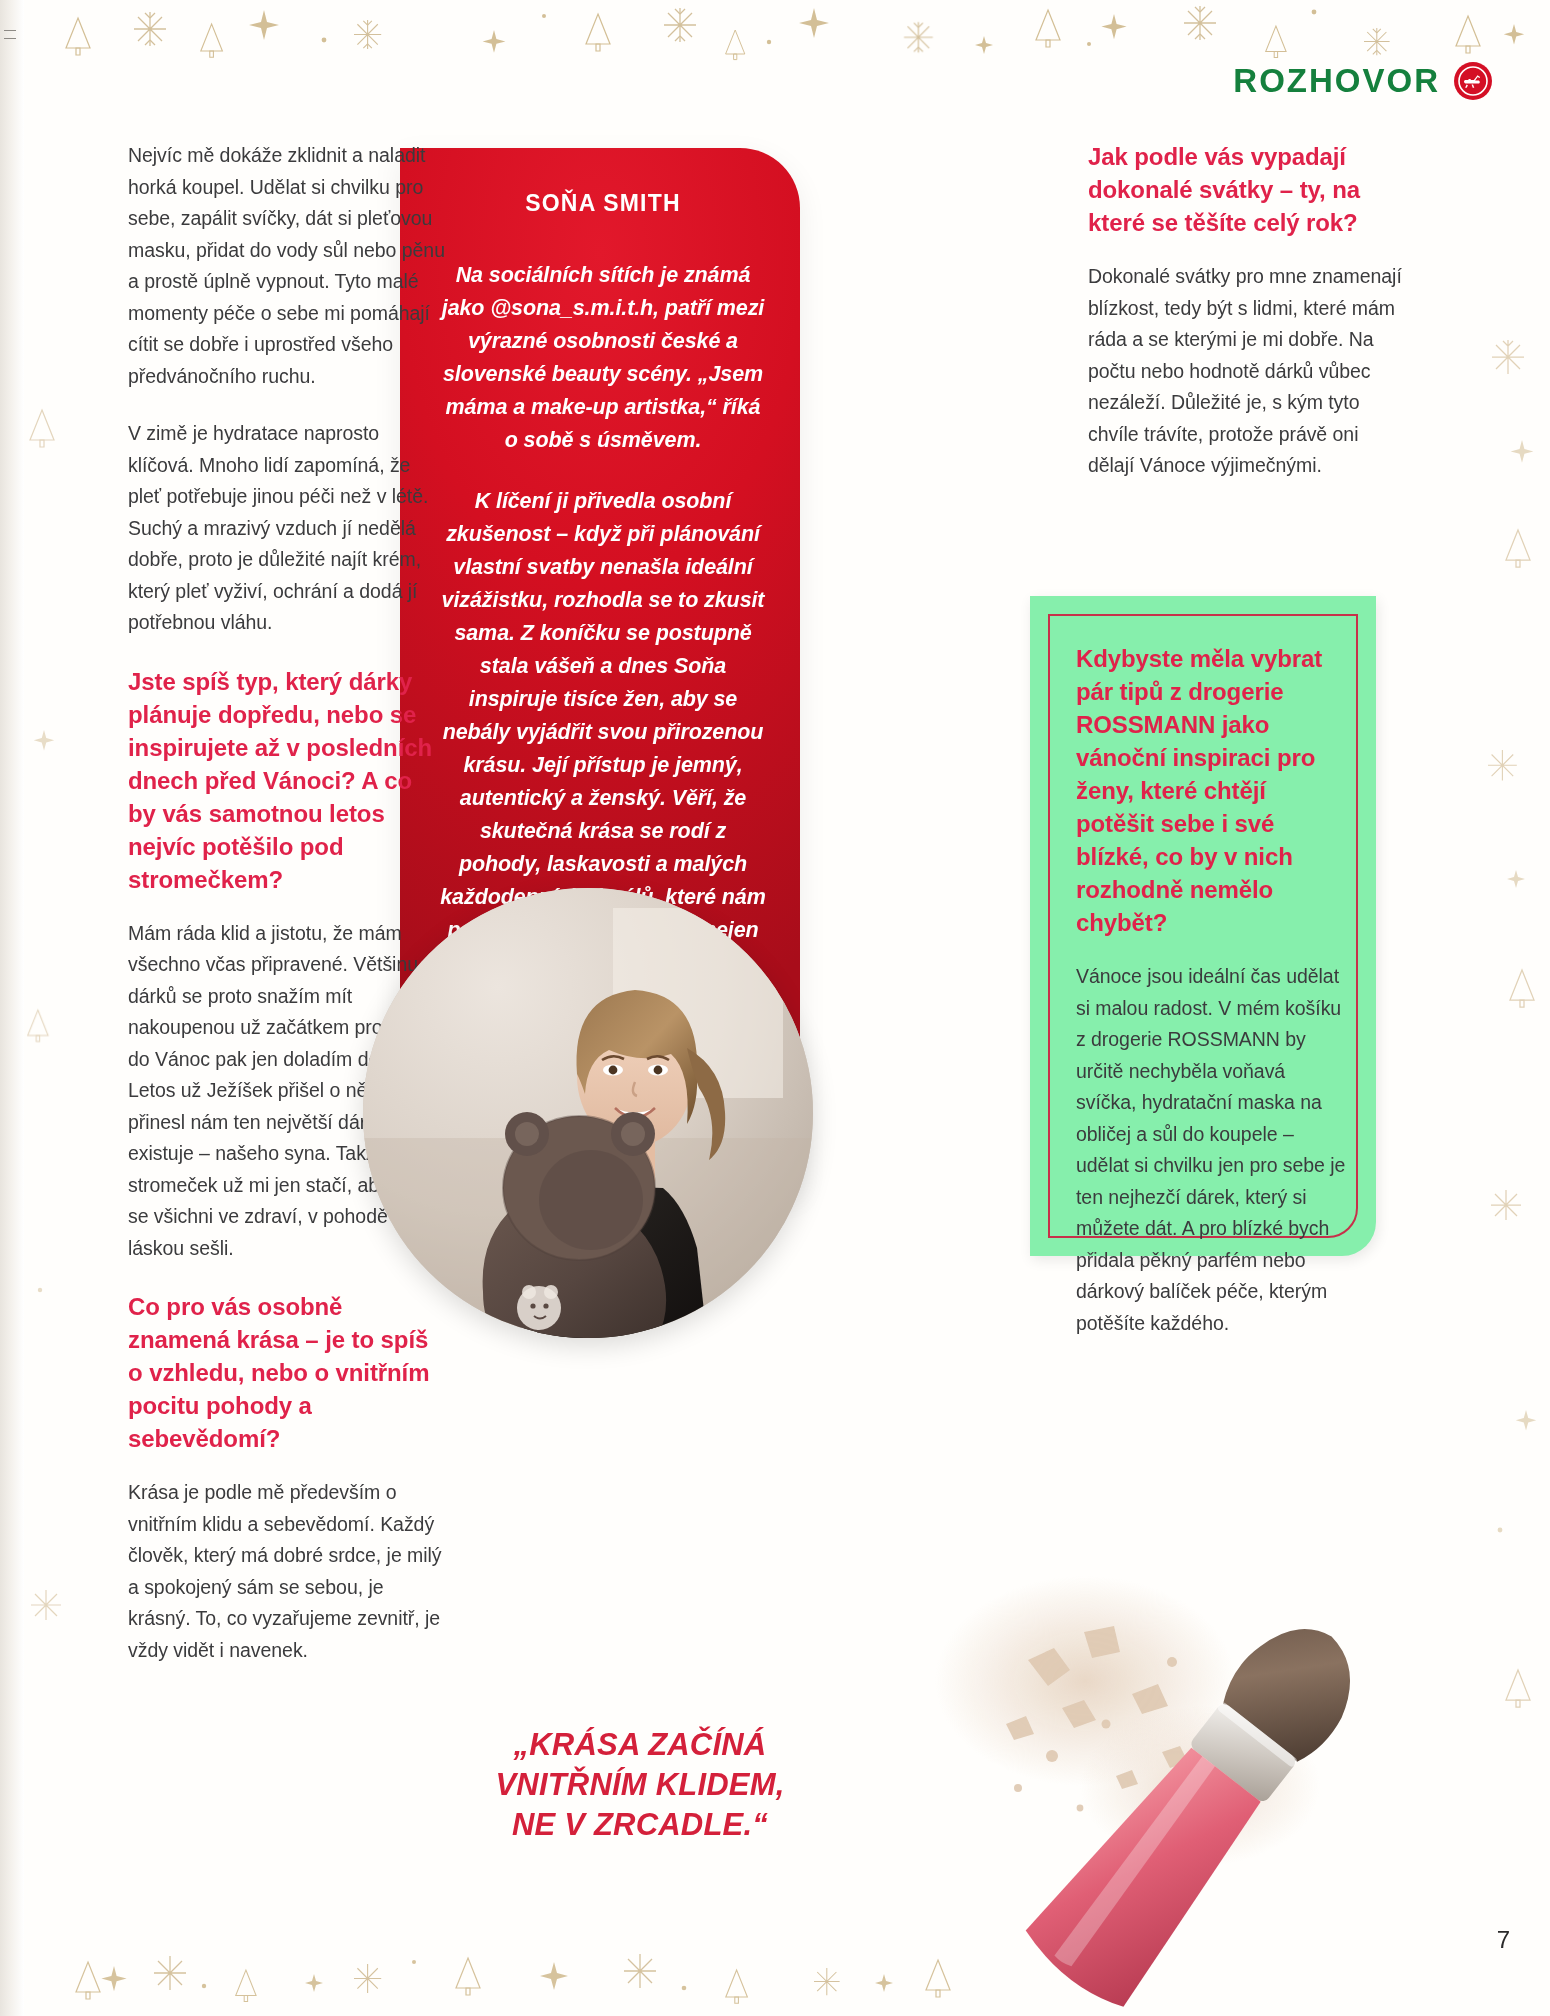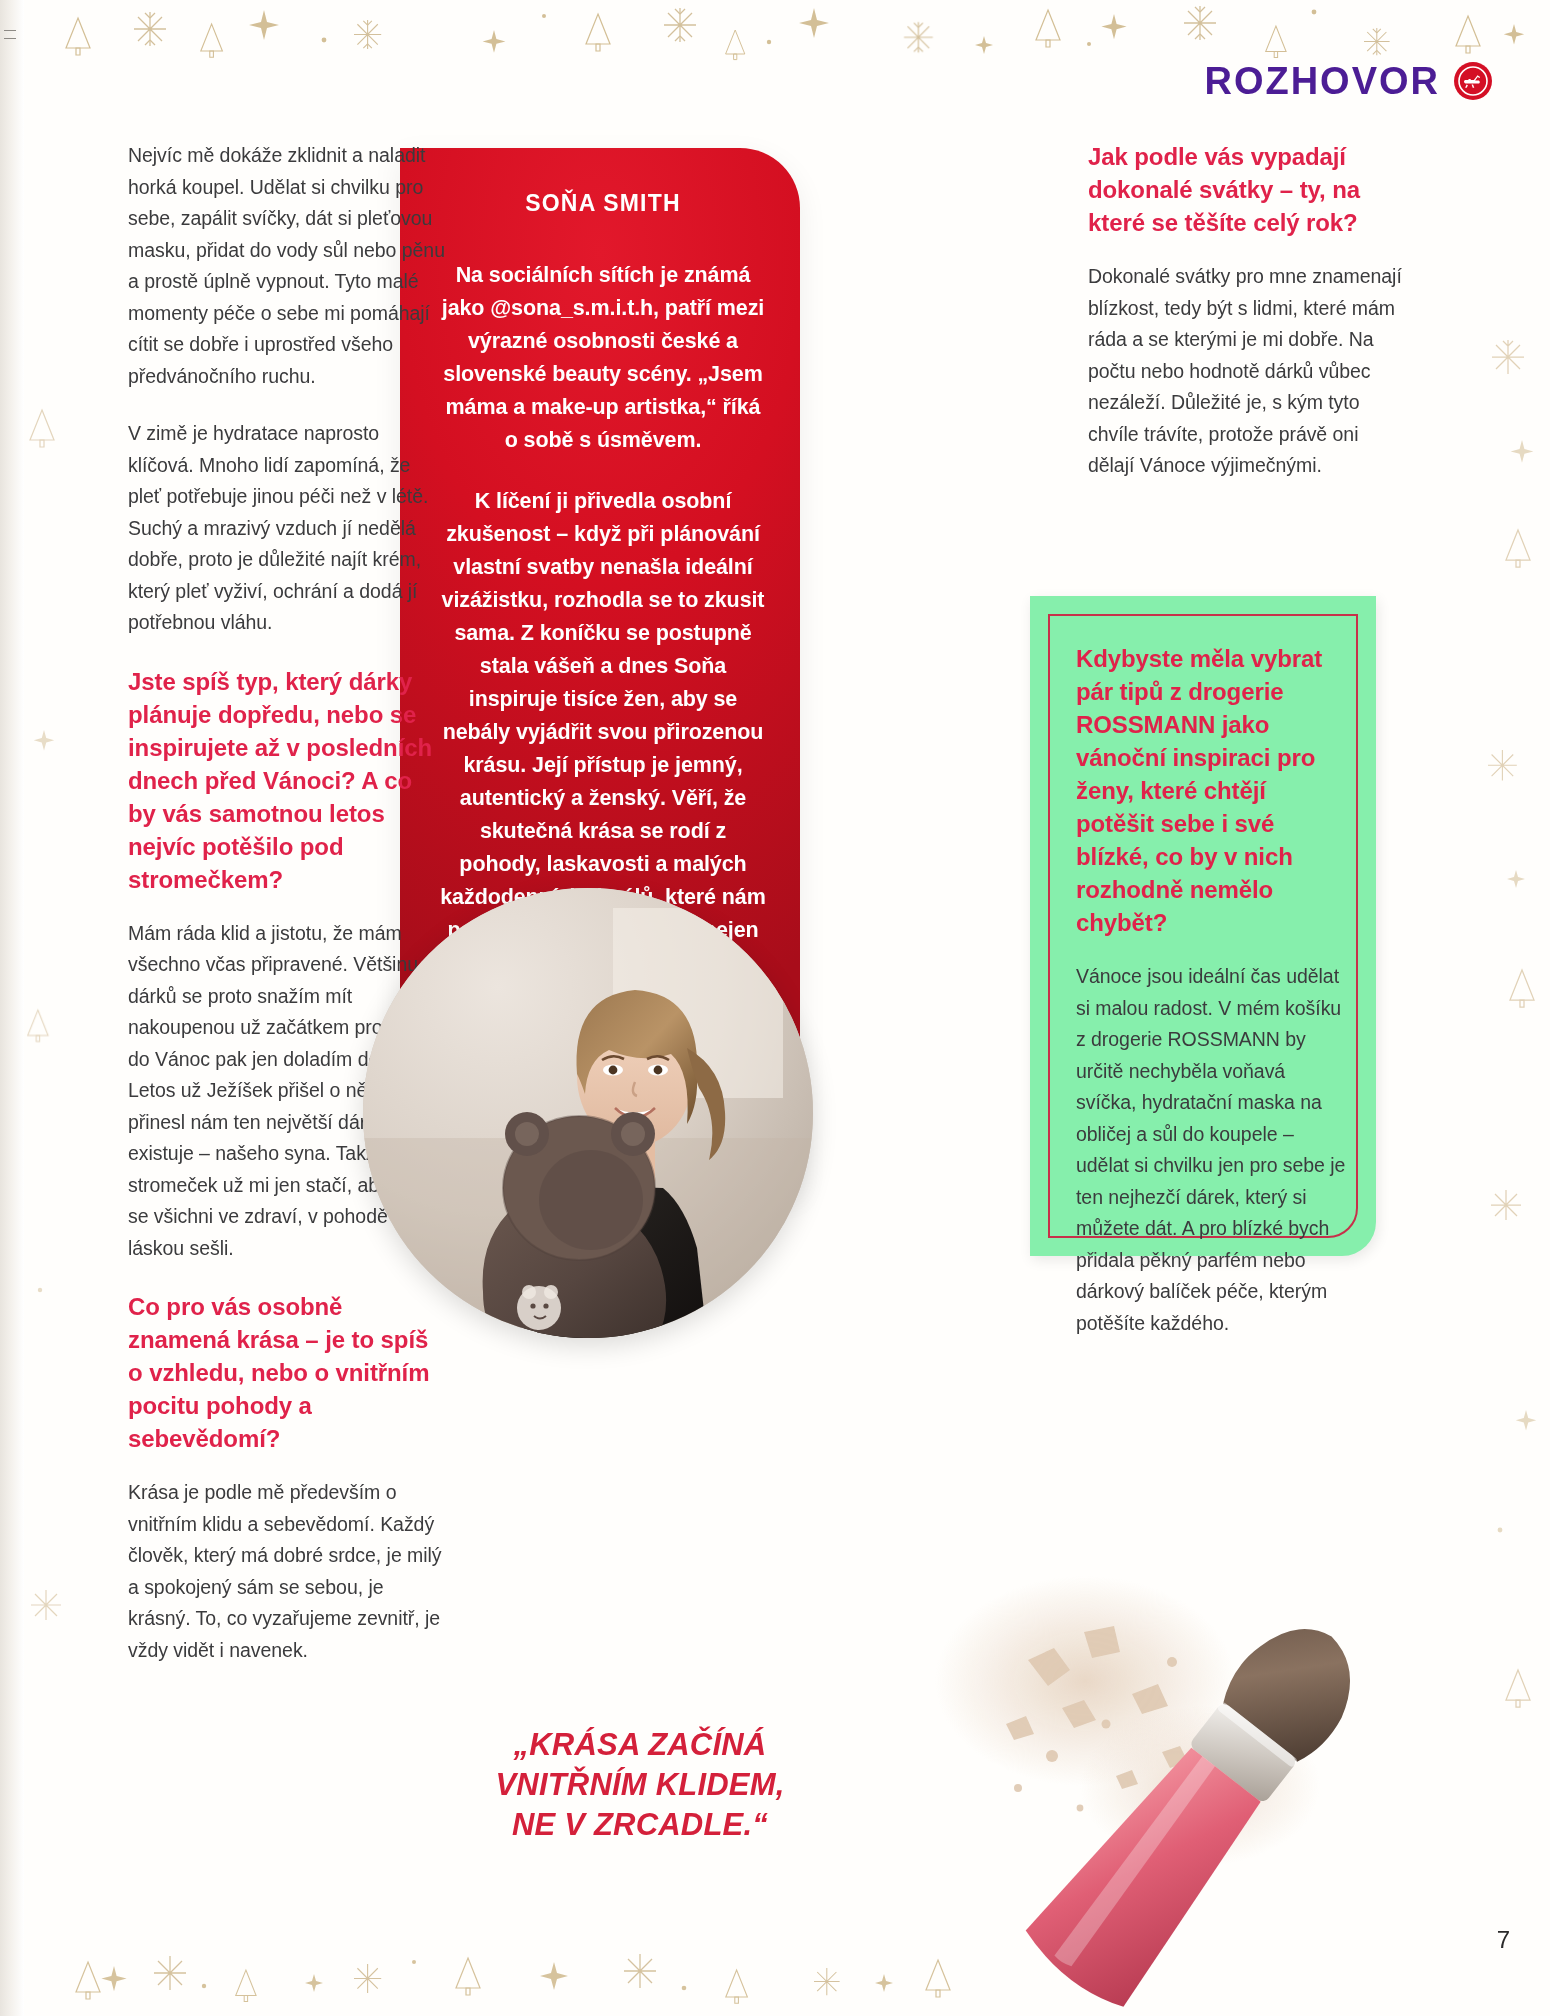--- a/index.html
+++ b/index.html
@@ -49,22 +49,22 @@
   .orn-right{right:0;}
   .orn svg{display:block;}
 
   
   .header{
     position:absolute;left:24px;right:58px;top:56px;height:50px;
     display:flex;align-items:center;justify-content:flex-end;gap:14px;
     z-index:8;
   }
   .header-title{
-    font-size:38px;font-weight:bold;letter-spacing:2.0px;
-    color:#4c1d95;font-family:"Liberation Sans", sans-serif;
+    font-size:33px;font-weight:bold;letter-spacing:2.0px;
+    color:#15803d;font-family:"Liberation Sans", sans-serif;
   }
   .logo-circle{
     width:38px;height:38px;border-radius:50%;
     background:#d40f25;
     display:flex;align-items:center;justify-content:center;
     position:relative;flex:0 0 auto;
   }
   .logo-circle svg{display:block;}
 
   
@@ -109,21 +109,21 @@
   .red-panel-inner{
     position:absolute;left:40px;right:34px;top:42px;
     text-align:center;color:#ffffff;
   }
   .rp-name{
     font-size:23px;font-weight:bold;letter-spacing:1.2px;
     margin:0 0 42px 0;color:#fff;
   }
   .rp-text{
     font-size:21.5px;line-height:33px;font-weight:bold;
-    margin:0 0 28px 0;color:#fff;letter-spacing:-0.1px;
+    margin:0 0 28px 0;color:#fff;letter-spacing:-0.1px;font-style:italic;
   }
   .rp-text:last-child{margin-bottom:0;}
 
   
   .photo{
     position:absolute;
     left:363px;top:888px;
     width:450px;height:450px;
     border-radius:50%;
     overflow:hidden;

